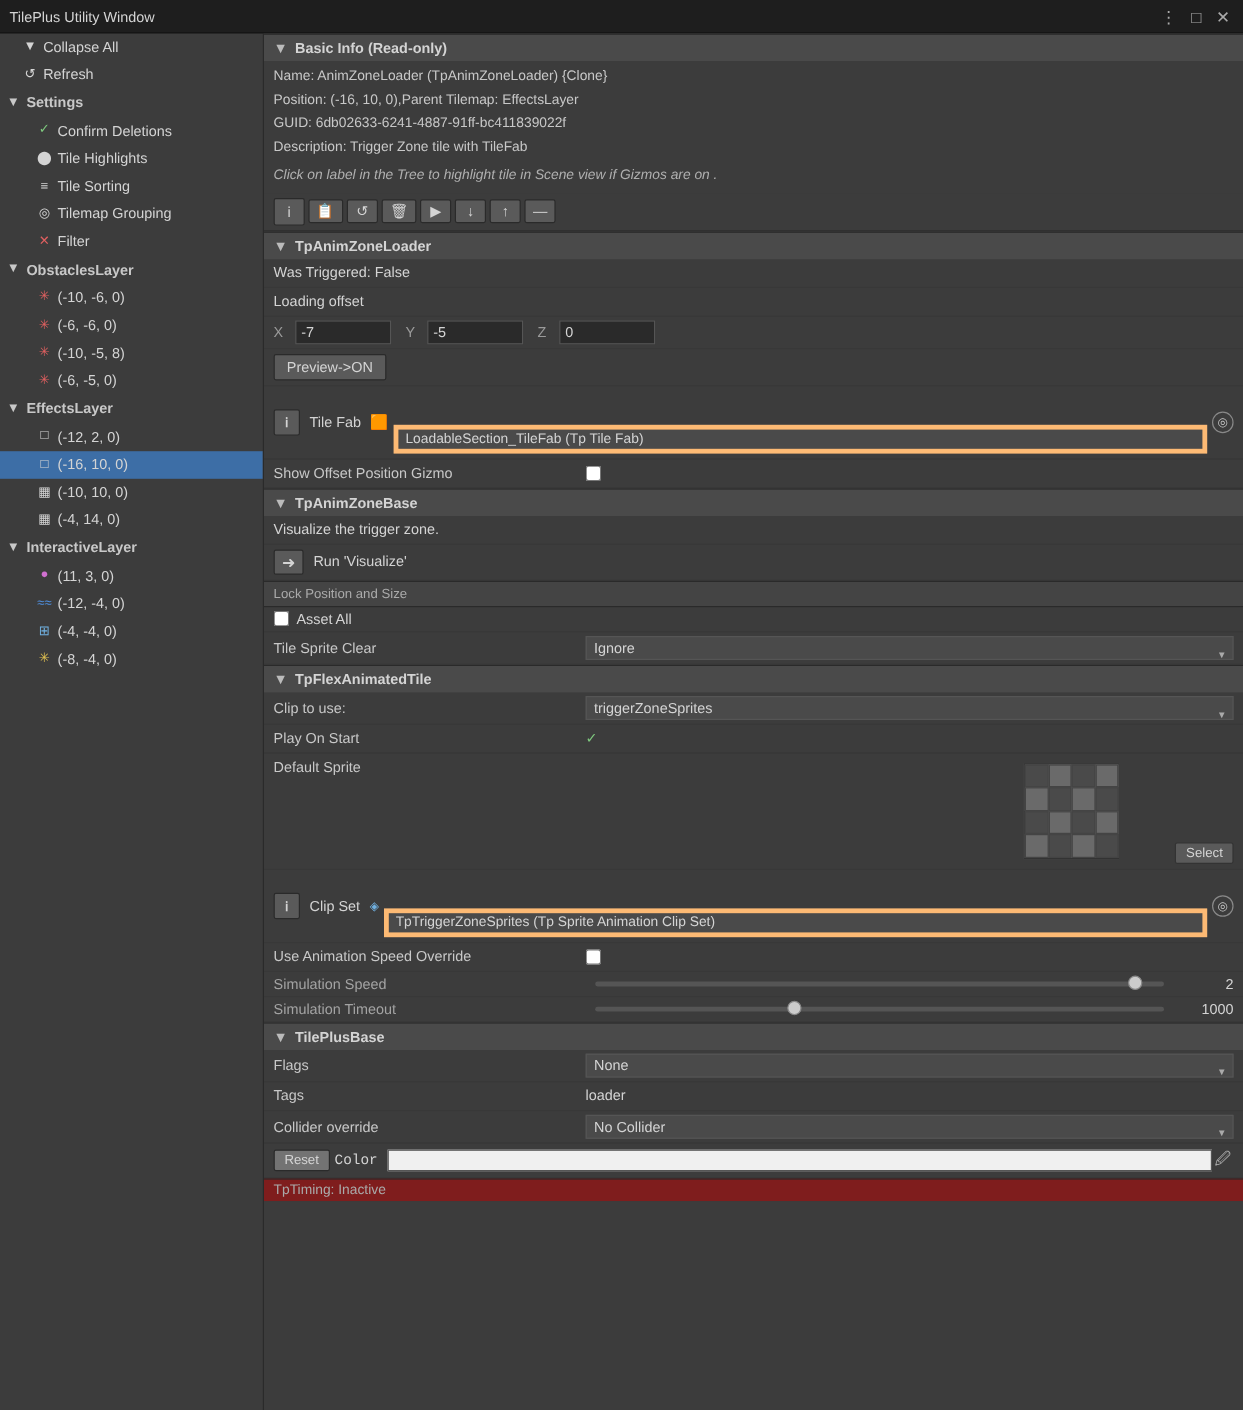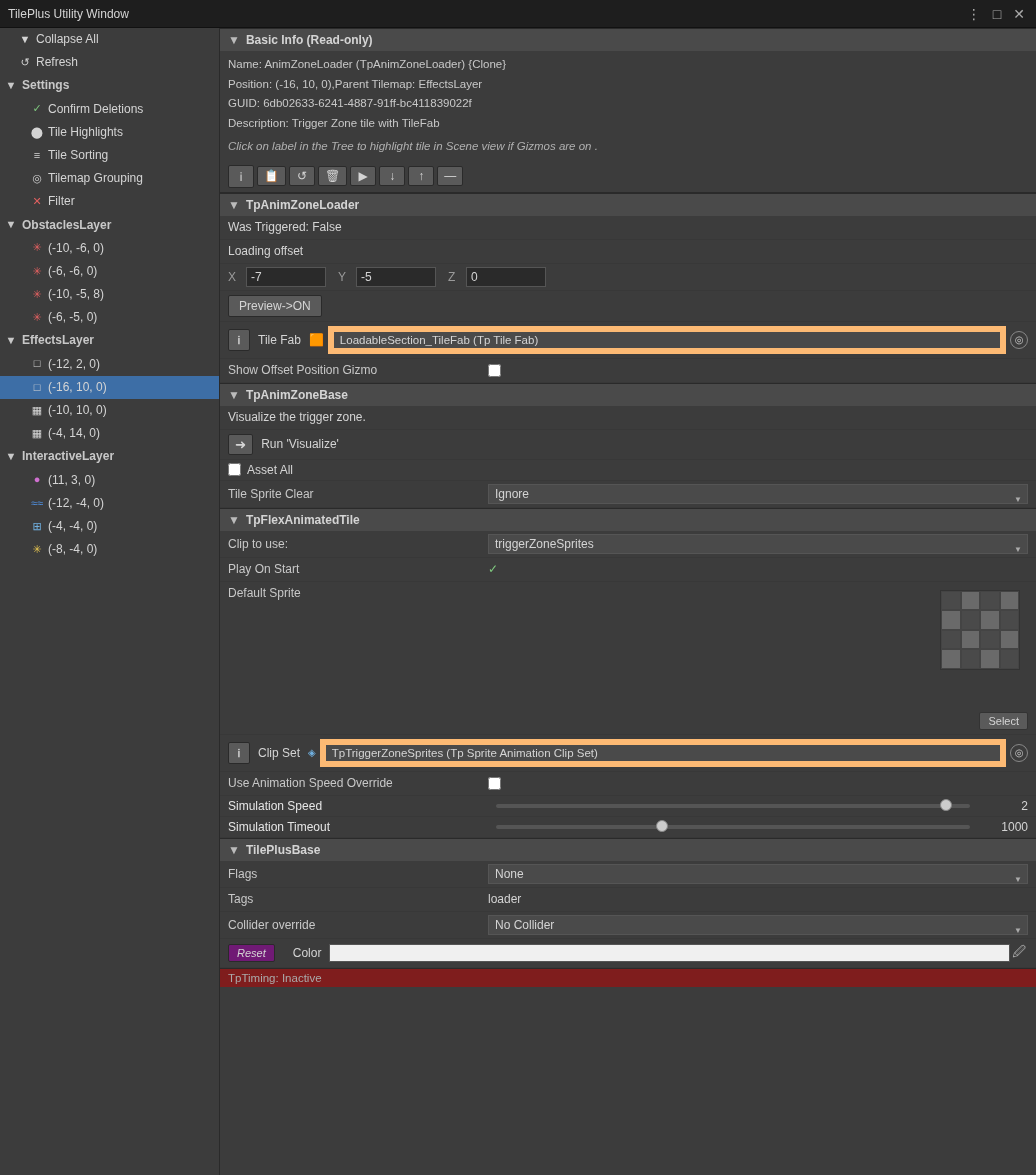--- a/index.html
+++ b/index.html
@@ -232,24 +232,25 @@
       align-items: center;
       justify-content: center;
       border-radius: 2px;
       cursor: pointer;
       font-weight: bold;
       font-size: 11px;
     }
     .tile-fab-value {
       flex: 1;
       background: #4a4a4a;
-      border: 6px solid #fdba74;
+      border: 4px solid #fdba74;
       color: #d4d4d4;
       padding: 2px 6px;
       font-size: 11.5px;
+      margin-top: 28px;
     }
     .circle-btn {
       background: none;
       border: 1px solid #888;
       border-radius: 50%;
       color: #ccc;
       width: 18px;
       height: 18px;
       display: flex;
       align-items: center;
@@ -305,21 +306,21 @@
     
     .slider-row {
       display: flex;
       align-items: center;
       padding: 3px 8px;
       border-bottom: 1px solid #383838;
       gap: 8px;
     }
     .slider-label {
       width: 260px;
-      color: #e5e5e5;
+      color: #a3a3a3;
       flex-shrink: 0;
     }
     .slider-track {
       flex: 1;
       height: 4px;
       background: #555;
       border-radius: 2px;
       position: relative;
     }
     .slider-thumb {
@@ -339,28 +340,27 @@
 
     
     .color-field {
       flex: 1;
       background: #f0f0f0;
       border: 1px solid #555;
       height: 18px;
     }
 
     .reset-btn {
-      background: #701a75;
+      background: #737373;
       border: 1px solid #2a2a2a;
       color: #d4d4d4;
       padding: 2px 8px;
       cursor: pointer;
       font-size: 11px;
       border-radius: 2px;
-      font-style: italic;
     }
 
     .eyedropper-btn {
       background: none;
       border: none;
       color: #aaa;
       cursor: pointer;
       font-size: 13px;
       padding: 0 2px;
     }
@@ -583,20 +583,23 @@
       <span>TpAnimZoneBase</span>
     </div>
     <div class="prop-row">
       <span>Visualize the trigger zone.</span>
     </div>
     <div class="run-visualize-row">
       <button class="arrow-btn">➜</button>
       <span>Run 'Visualize'</span>
     </div>
 
+    <div class="lock-section-header">
+      <span>Lock Position and Size</span>
+    </div>
     <div class="checkbox-row">
       <input type="checkbox" style="">
       <span>Asset All</span>
     </div>
     <div class="prop-row">
       <span class="prop-label">Tile Sprite Clear</span>
       <div class="dropdown-wrapper">
         <select class="dropdown">
           <option>Ignore</option>
         </select>
@@ -615,21 +618,21 @@
         </select>
       </div>
     </div>
     <div class="prop-row">
       <span class="prop-label">Play On Start</span>
       <span class="checkmark">✓</span>
     </div>
 
     <div class="sprite-default-row">
       <span class="prop-label">Default Sprite</span>
-      <div style="display:flex;flex-direction:column;align-items:flex-end;flex:1;gap:38px;">
+      <div style="display:flex;flex-direction:row;align-items:flex-end;flex:1;gap:38px;">
         <div class="sprite-preview">
           <div class="sprite-cell dark"></div>
           <div class="sprite-cell"></div>
           <div class="sprite-cell dark"></div>
           <div class="sprite-cell"></div>
           <div class="sprite-cell"></div>
           <div class="sprite-cell dark"></div>
           <div class="sprite-cell"></div>
           <div class="sprite-cell dark"></div>
           <div class="sprite-cell dark"></div>
@@ -696,21 +699,21 @@
       <span class="prop-label">Collider override</span>
       <div class="dropdown-wrapper">
         <select class="dropdown">
           <option>No Collider</option>
         </select>
       </div>
     </div>
 
     <div class="prop-row">
       <button class="reset-btn">Reset</button>
-      <span style="margin-left:18px;margin-right:8px;">Color</span>
+      <span style="margin-left:4px;margin-right:8px;font-family:Liberation Mono, monospace;">Color</span>
       <div class="color-field"></div>
       <button class="eyedropper-btn">🖉</button>
     </div>
 
     <div class="status-bar">
       <span>TpTiming: Inactive</span>
     </div>
 
     <div style="height:80px;background:#3c3c3c;"></div>
 

